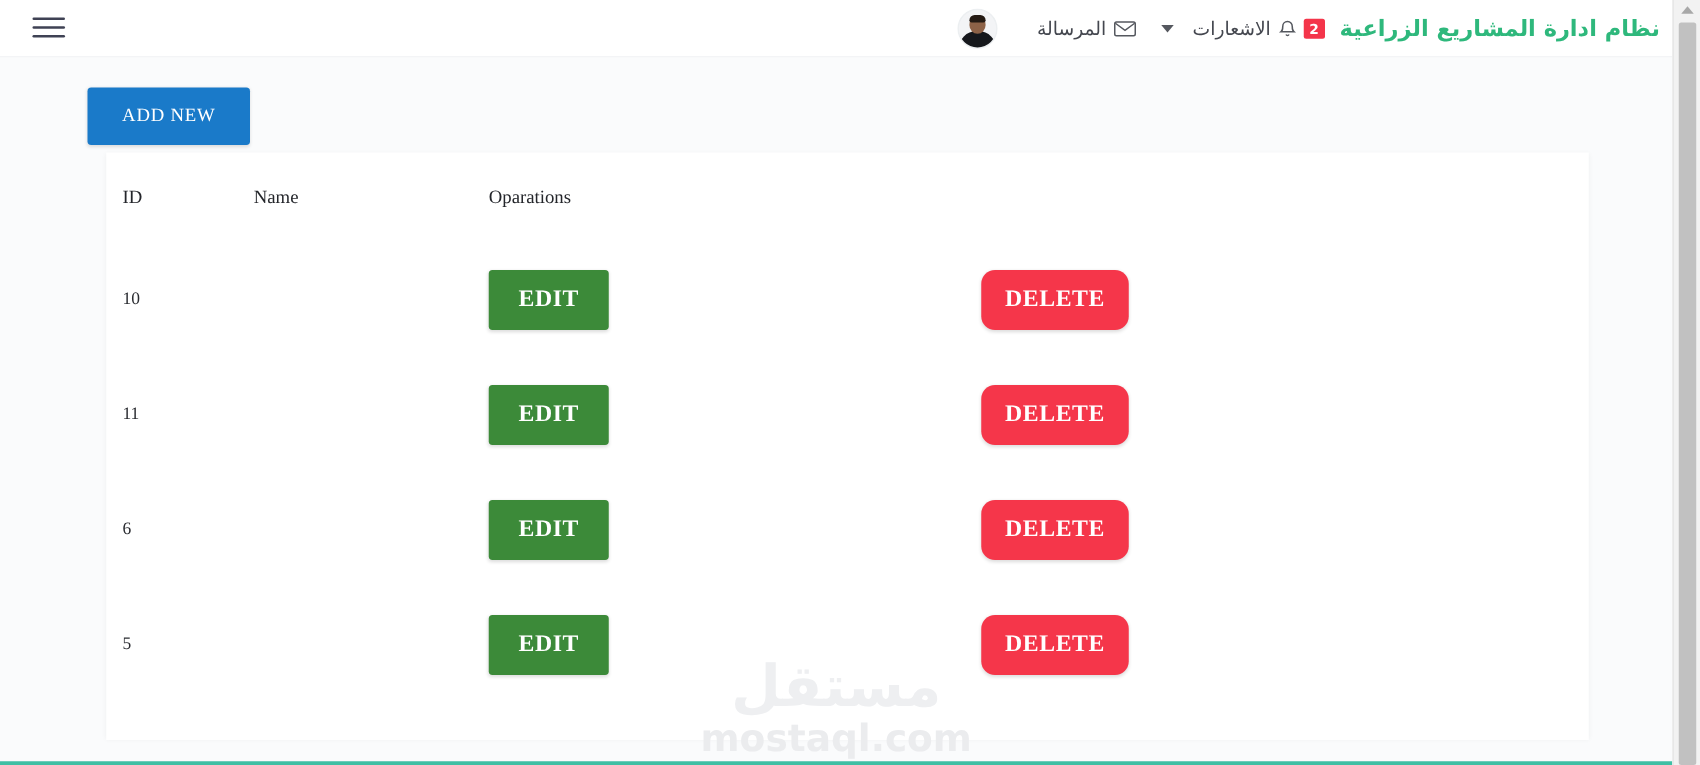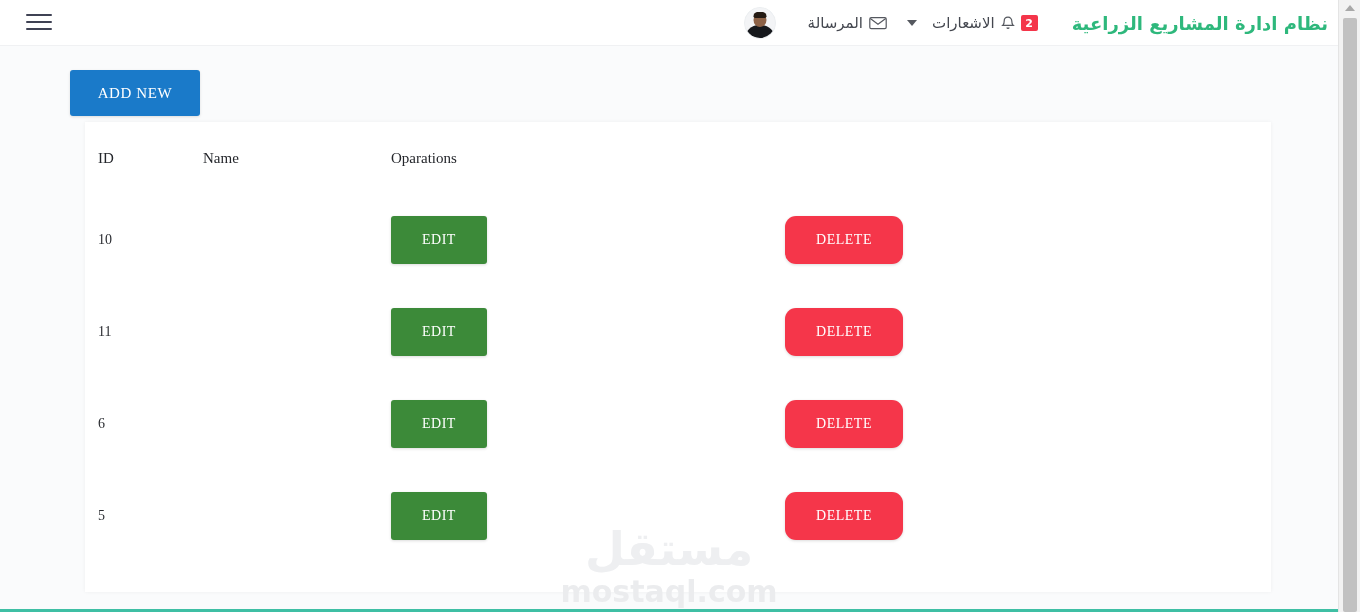--- a/index.html
+++ b/index.html
@@ -68,21 +68,21 @@
     direction: rtl;
   }
 
   .brand-title {
     color: #2eb87c;
     font-family: "DejaVu Sans", "Liberation Sans", sans-serif;
     font-size: 18px;
     font-weight: bold;
     letter-spacing: 0px;
     white-space: nowrap;
-    margin-left: 34px;
+    margin-left: 12px;
     direction: rtl;
   }
 
   .nav-item {
     display: flex;
     align-items: center;
     gap: 6px;
     font-family: "DejaVu Sans", "Liberation Sans", sans-serif;
     font-size: 15px;
     color: #44474f;
@@ -230,24 +230,25 @@
   .op-cell { position: relative; height: 92px; }
 
   .btn-edit, .btn-delete {
     position: absolute;
     top: 50%;
     transform: translateY(-50%);
     border: none;
     border-radius: 3px;
     color: #ffffff;
     font-family: "Liberation Serif", "DejaVu Serif", serif;
-    font-size: 14px;
+    font-size: 19px;
     letter-spacing: 0.5px;
     cursor: pointer;
     box-shadow: 0 1px 3px rgba(0,0,0,0.14);
+    font-weight: bold;
   }
   .btn-edit {
     left: 0px;
     width: 96px;
     height: 48px;
     background: #3c8a39;
   }
   .btn-delete {
     left: 394px;
     width: 118px;

